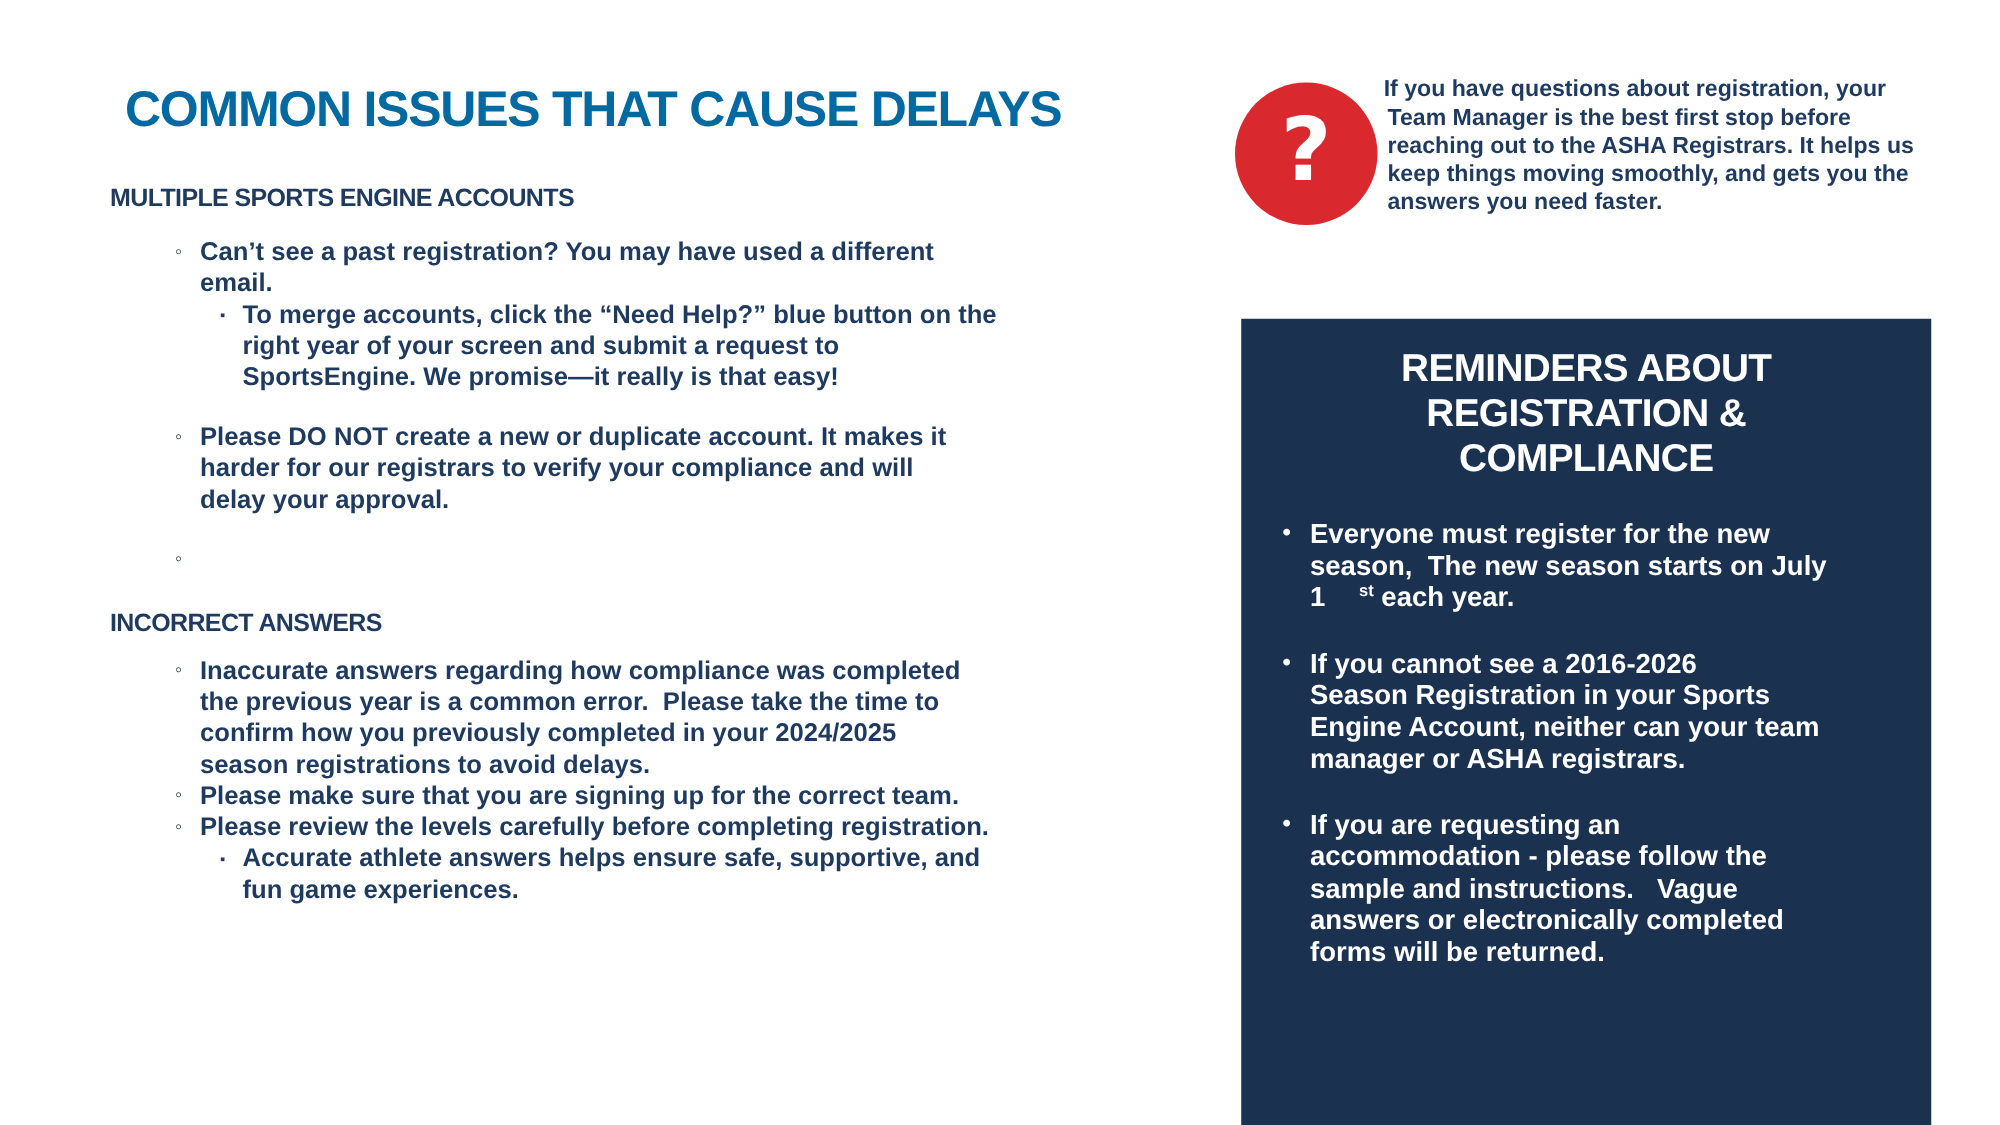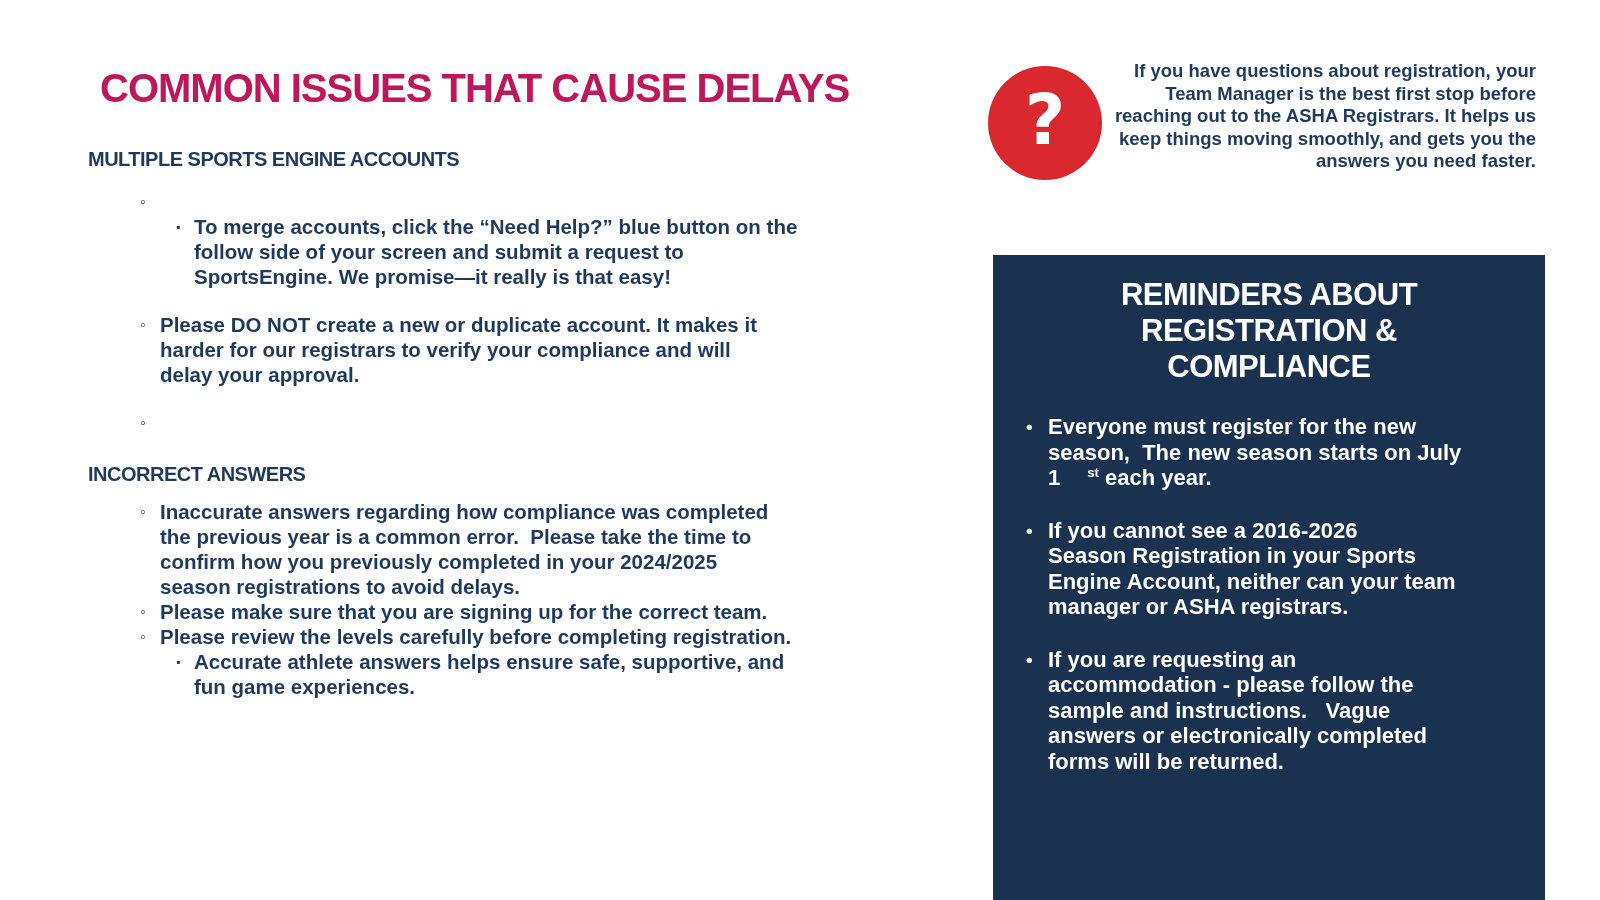--- a/index.html
+++ b/index.html
@@ -15,21 +15,21 @@
     color: #1f3a5f;
   }
 
   
   .left-col { position: absolute; left: 88px; top: 58px; width: 810px; }
   .page-title {
     margin: 8px 0 0 12px;
     font-size: 40px;
     line-height: 1.12;
     letter-spacing: -1px;
-    color: #be185d;
+    color: #0369a1;
   }
   .sec-heading {
     margin: 37px 0 0 0;
     font-size: 20px;
     letter-spacing: -0.5px;
   }
   .sec-heading.second { margin-top: 28px; }
   .blist {
     list-style: none;
     margin: 18px 0 0 0;
@@ -68,21 +68,21 @@
     align-items: center;
     justify-content: center;
   }
   .qmark {
     font-family: "DejaVu Sans", sans-serif;
     font-size: 70px;
     font-weight: bold;
     color: #ffffff;
     transform: translateY(-3px);
   }
-  .callout-text { margin: 0; text-align: right; }
+  .callout-text { margin: 0; }
 
   
   .reminder-box {
     position: absolute;
     left: 993px;
     top: 255px;
     width: 552px;
     height: 694px;
     background: #1b3150;
     color: #ffffff;
@@ -112,25 +112,27 @@
 
 <div class="page">
 
   <div class="left-col">
     <h1 class="page-title">COMMON ISSUES THAT CAUSE DELAYS</h1>
 
     <h2 class="sec-heading">MULTIPLE SPORTS ENGINE ACCOUNTS</h2>
     <ul class="blist">
       <li class="l1">
         <span class="mk">◦</span>
+        <span class="bt">Can’t see a past registration? You may have used a different
+email.</span>
       </li>
       <li class="l2">
         <span class="mk">▪</span>
         <span class="bt">To merge accounts, click the “Need Help?” blue button on the
-follow side of your screen and submit a request to
+right year of your screen and submit a request to
 SportsEngine. We promise—it really is that easy!</span>
       </li>
       <li class="l1 gap">
         <span class="mk">◦</span>
         <span class="bt">Please DO NOT create a new or duplicate account. It makes it
 harder for our registrars to verify your compliance and will
 delay your approval.</span>
       </li>
       <li class="l1 gap">
         <span class="mk">◦</span>

